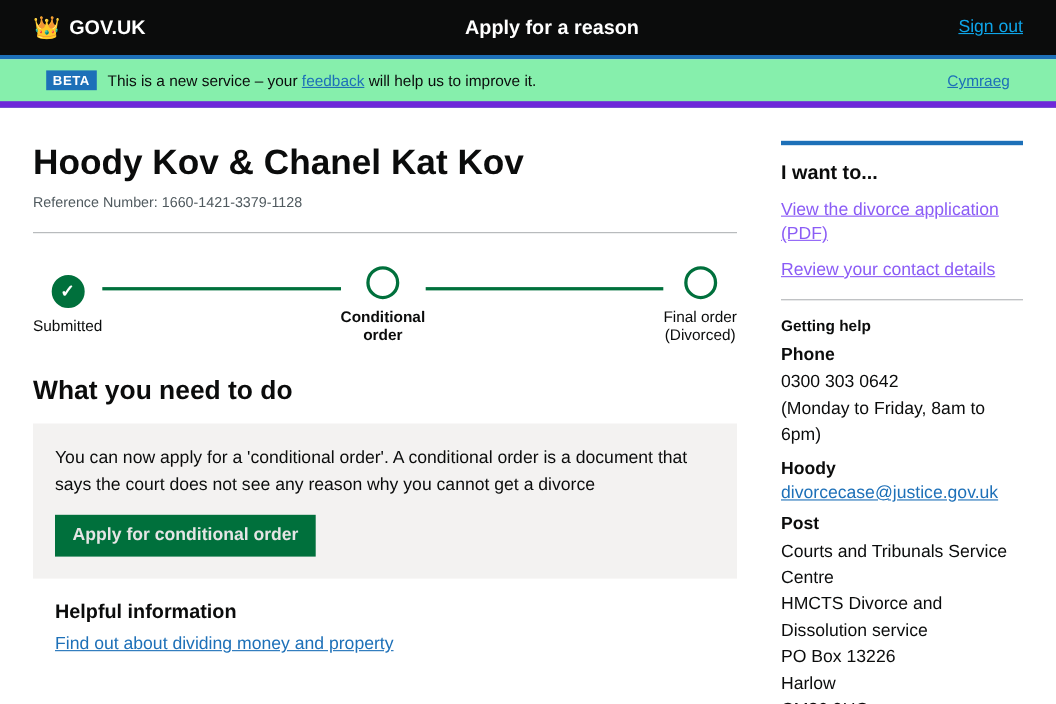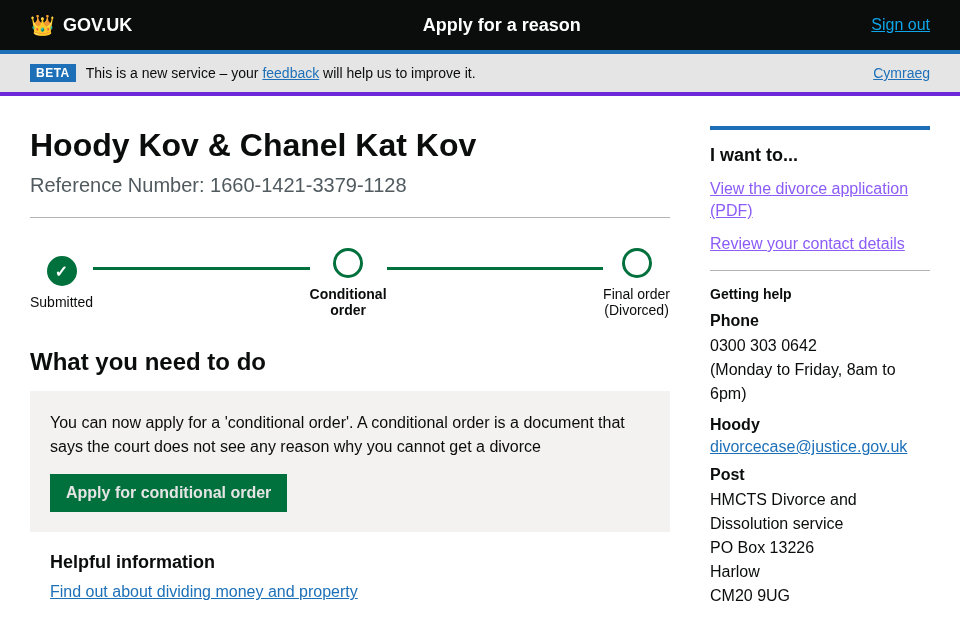--- a/index.html
+++ b/index.html
@@ -40,26 +40,26 @@
     }
 
     
     .blue-bar {
       height: 4px;
       background: #1d70b8;
     }
 
     
     .beta-banner {
-      background: #e5e5e5;
-      padding: 10px 30px;
+      background: #86efac;
+      padding: 10px 42px;
       display: flex;
       align-items: center;
       justify-content: space-between;
-      border-bottom: 4px solid #6d28d9;
+      border-bottom: 6px solid #6d28d9;
     }
     .beta-banner-left {
       display: flex;
       align-items: center;
       gap: 10px;
       font-size: 14px;
     }
     .beta-tag {
       background: #1d70b8;
       color: #fff;
@@ -97,21 +97,21 @@
     }
 
     
     .page-title {
       font-size: 32px;
       font-weight: bold;
       margin-bottom: 10px;
       line-height: 1.2;
     }
     .reference-number {
-      font-size: 20px;
+      font-size: 13px;
       color: #505a5f;
       margin-bottom: 20px;
     }
 
     
     .divider {
       border: none;
       border-top: 1px solid #b1b4b6;
       margin: 20px 0;
     }
@@ -348,18 +348,19 @@
     <h3 class="getting-help-title">Getting help</h3>
 
     <p class="contact-label">Phone</p>
     <p class="contact-value">0300 303 0642</p>
     <p class="contact-value">(Monday to Friday, 8am to 6pm)</p>
 
     <p class="contact-label">Hoody</p>
     <a class="email-link">divorcecase@justice.gov.uk</a>
 
     <p class="contact-label">Post</p>
+    <p class="contact-value">Courts and Tribunals Service Centre</p>
     <p class="contact-value">HMCTS Divorce and Dissolution service</p>
     <p class="contact-value">PO Box 13226</p>
     <p class="contact-value">Harlow</p>
     <p class="contact-value">CM20 9UG</p>
   </aside>
 </div>
 
 </body></html>

